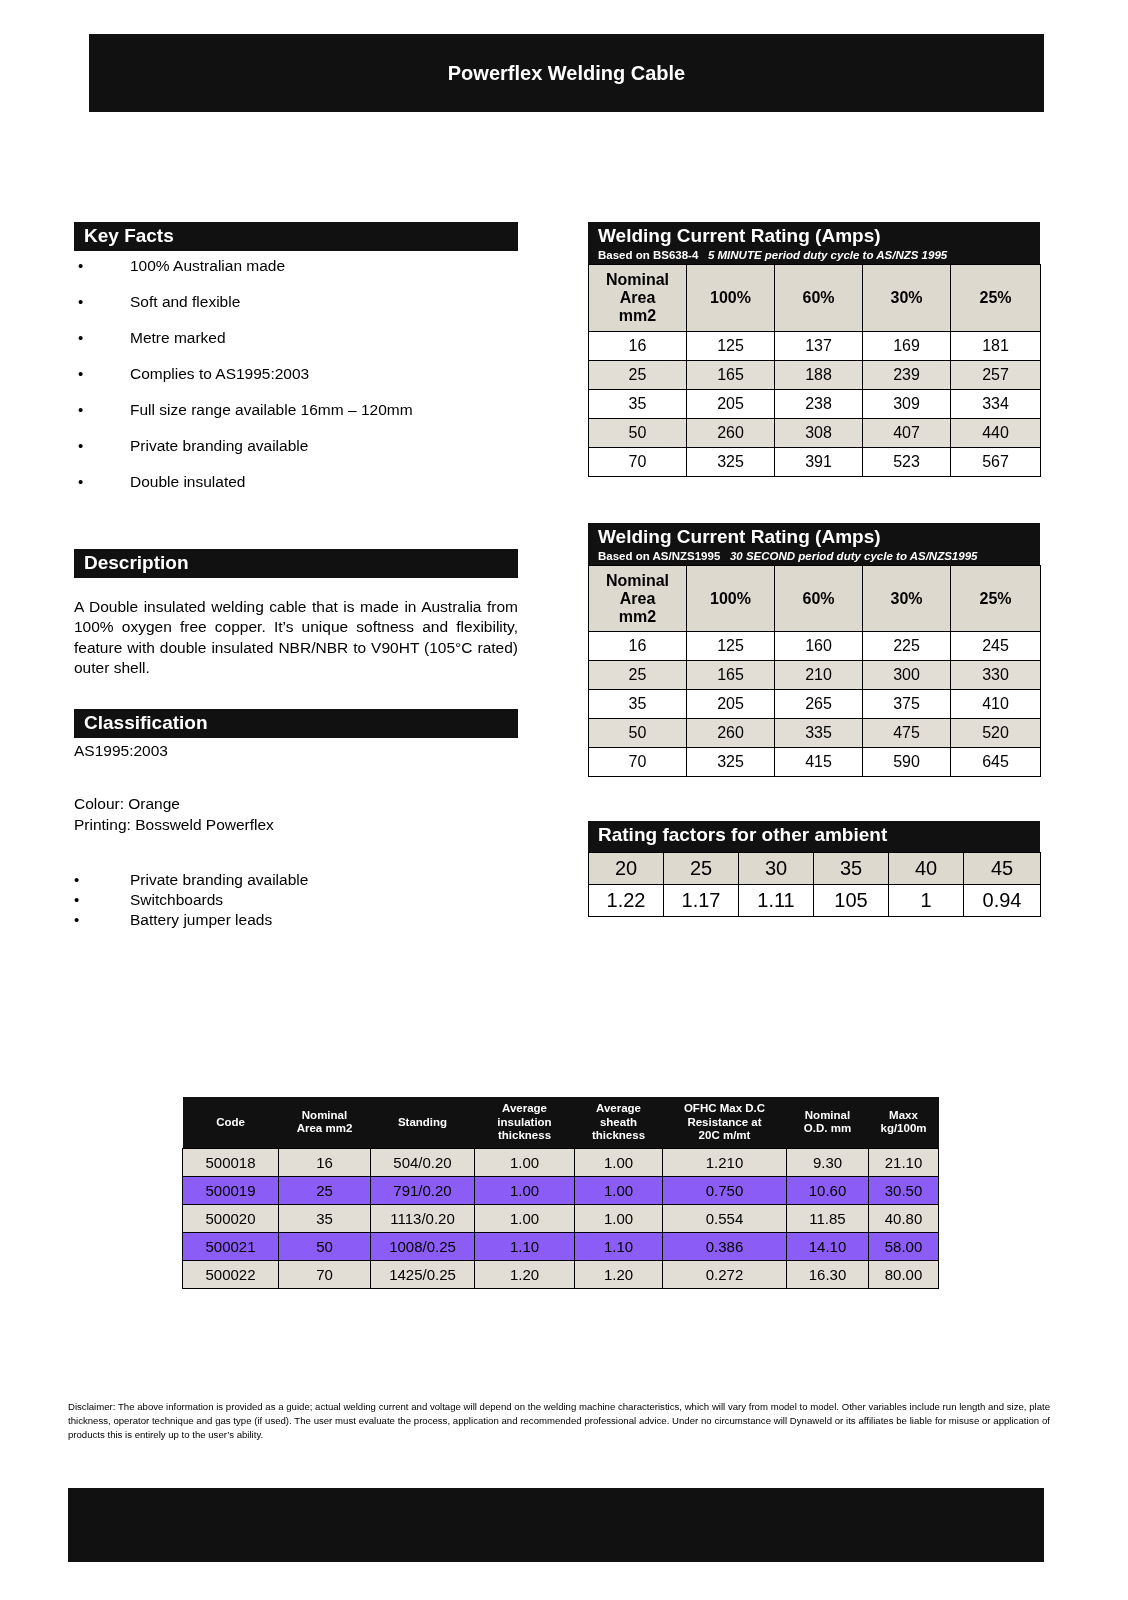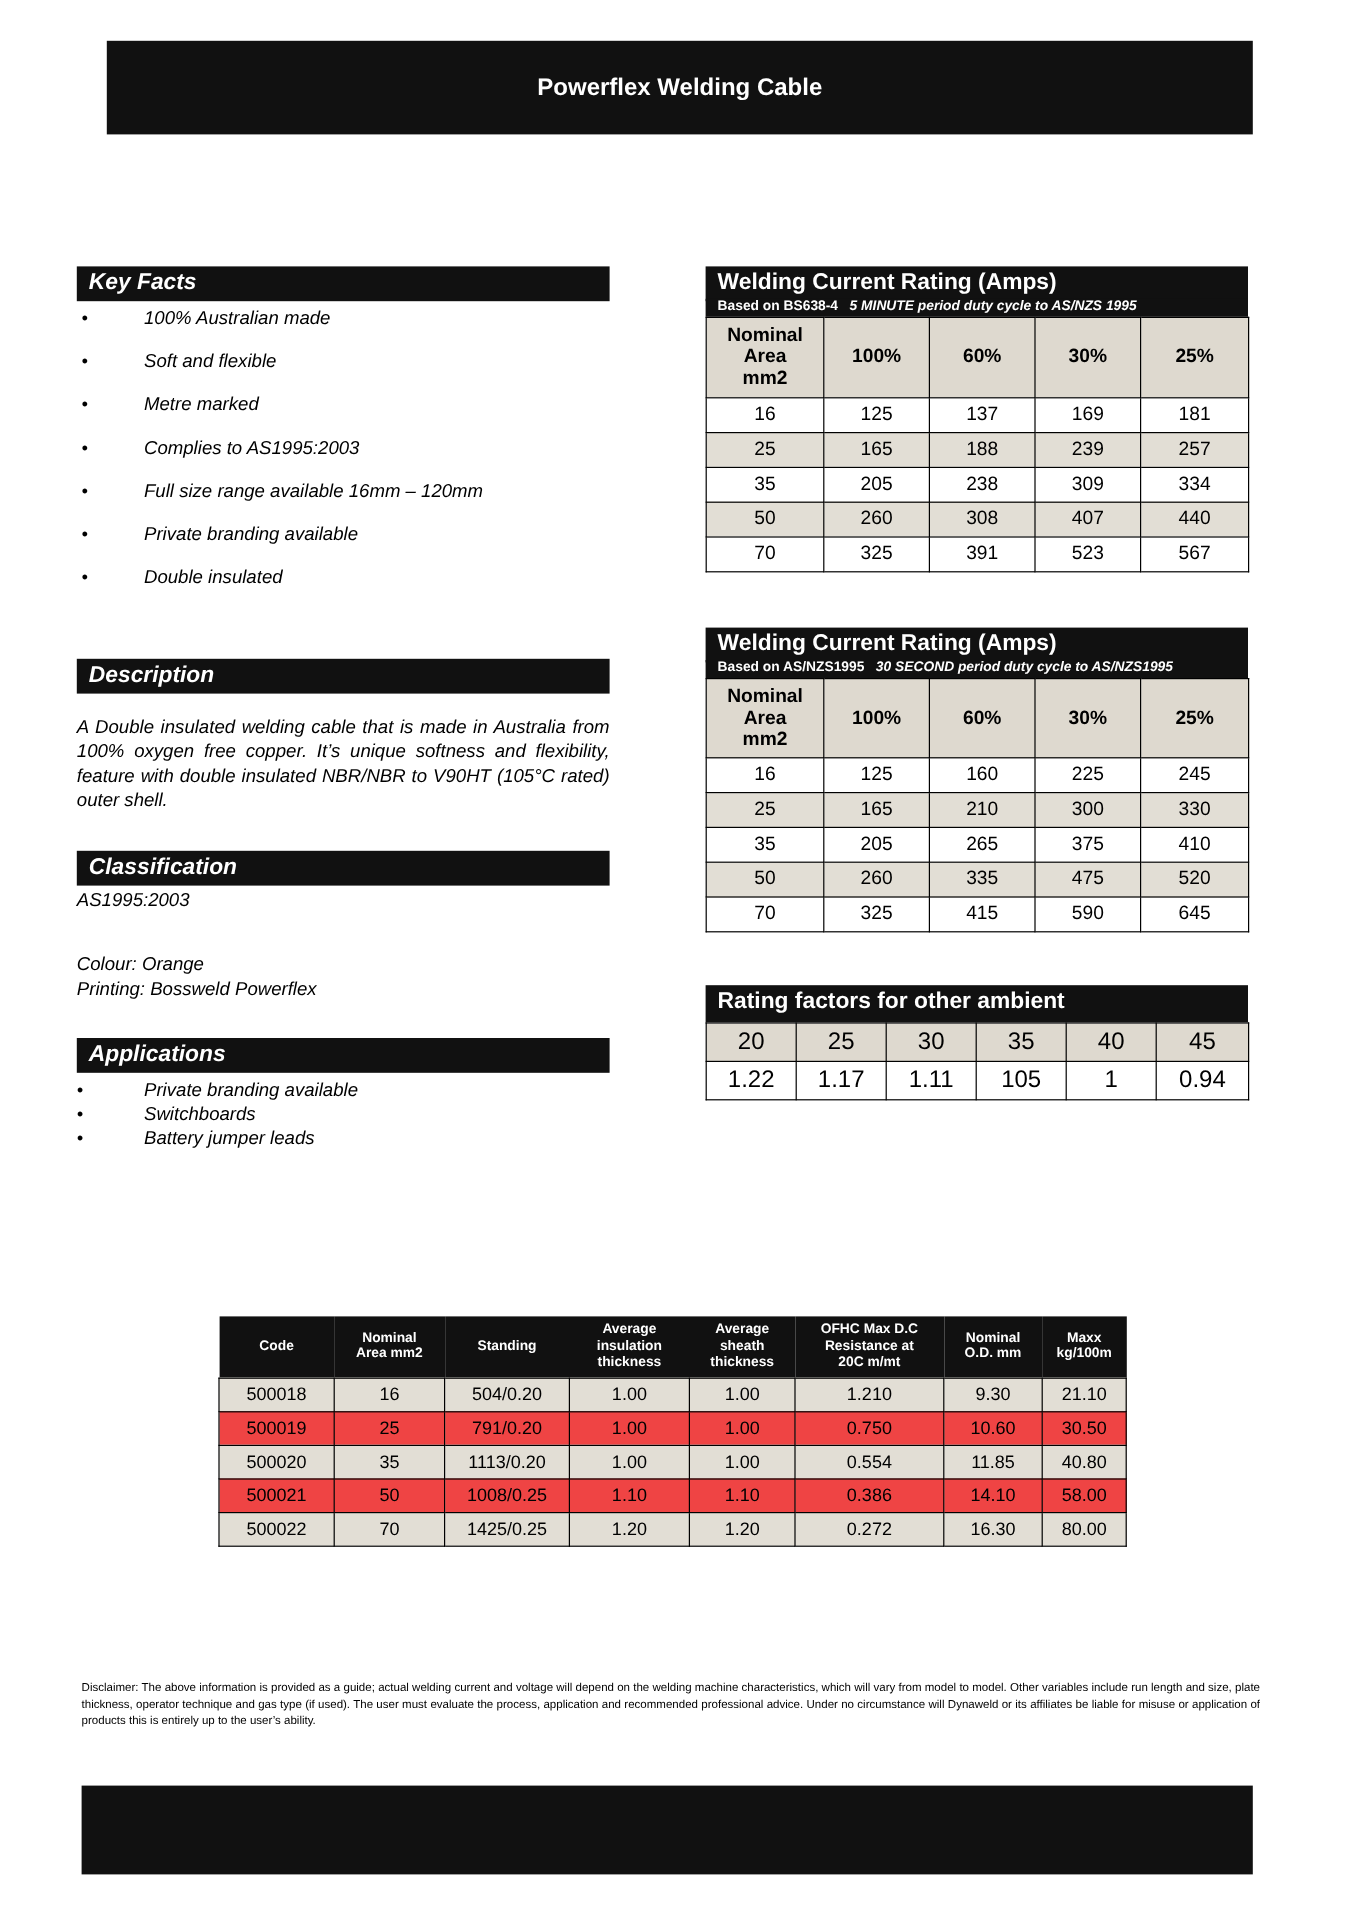--- a/index.html
+++ b/index.html
@@ -114,24 +114,23 @@
     padding: 0 0 3px 10px;
     margin-top: -2px;
   }
   .band-sub .nonital {
     font-style: normal;
   }
 
   
   .left-col {
     position: absolute;
-    left: 64px;
+    left: 74px;
     top: 222px;
     width: 444px;
-    font-style: italic;
   }
   ul.bullets {
     list-style: none;
     margin: 6px 0 0 0;
     padding: 0;
   }
   ul.bullets li {
     position: relative;
     padding-left: 56px;
     font-size: 15.5px;
@@ -233,21 +232,21 @@
     padding: 5px 4px;
     text-align: center;
     line-height: 1.18;
     border: none;
   }
   table.spec td {
     border: 1px solid #000000;
     text-align: center;
     font-size: 15px;
     padding: 5px 2px;
-    background: #ef4444;
+    background: #8b5cf6;
   }
   table.spec tr.alt td {
     background: #e2ded5;
   }
 
   
   .disclaimer {
     position: absolute;
     left: 68px;
     top: 1400px;
@@ -297,21 +296,20 @@
   <div class="band">Classification</div>
   <div class="plain-line">AS1995:2003</div>
 
   <div class="gap-md"></div>
 
   <div class="plain-line">Colour: Orange</div>
   <div class="plain-line" style="margin-top:0">Printing: Bossweld Powerflex</div>
 
   <div class="gap-md"></div>
 
-  <div class="band">Applications</div>
   <ul class="bullets tight">
     <li><span class="bullet-dot">•</span><span>Private branding available</span></li>
     <li><span class="bullet-dot">•</span><span>Switchboards</span></li>
     <li><span class="bullet-dot">•</span><span>Battery jumper leads</span></li>
   </ul>
 </div>
 
 <div class="right-col">
 
   <div class="band">Welding Current Rating (Amps)</div>

